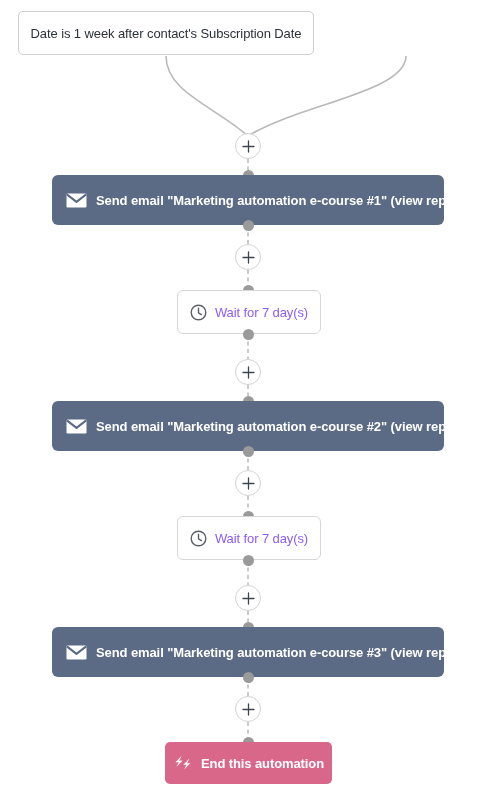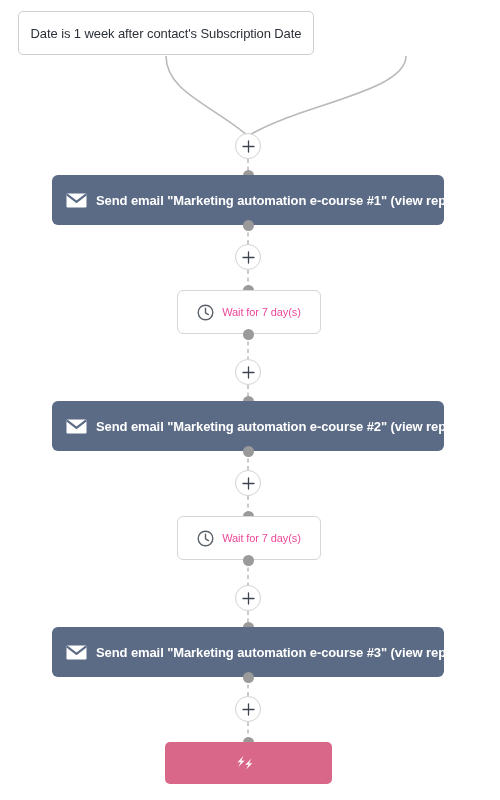--- a/index.html
+++ b/index.html
@@ -136,22 +136,22 @@
   .wait-step .clock-icon {
     width: 17px;
     height: 17px;
     margin-right: 8px;
     flex: 0 0 auto;
     display: flex;
     align-items: center;
     justify-content: center;
   }
   .wait-step .step-label {
-    font-size: 11px;
-    color: #ec4899;
+    font-size: 13px;
+    color: #8b5cf6;
     letter-spacing: -0.1px;
     white-space: nowrap;
   }
 
   
   .end-step {
     position: absolute;
     left: 165px;
     width: 167px;
     height: 42px;
@@ -307,15 +307,16 @@
   </div>
 
   <div class="dot" style="left:248px; top:742px;"></div>
   <div class="end-step" style="top:742px;">
     <span class="flash-icon">
       <svg width="20" height="16" viewBox="0 0 20 16">
         <path d="M8.6 0.8 L2.4 7.4 L5.8 7.0 L3.4 12.0 L9.6 5.4 L6.2 5.8 Z" fill="#ffffff"></path>
         <path d="M16.4 3.4 L10.2 10.0 L13.6 9.6 L11.2 14.6 L17.4 8.0 L14.0 8.4 Z" fill="#ffffff"></path>
       </svg>
     </span>
+    <span class="step-label">End this automation</span>
   </div>
 
 </div>
 
 </body></html>

